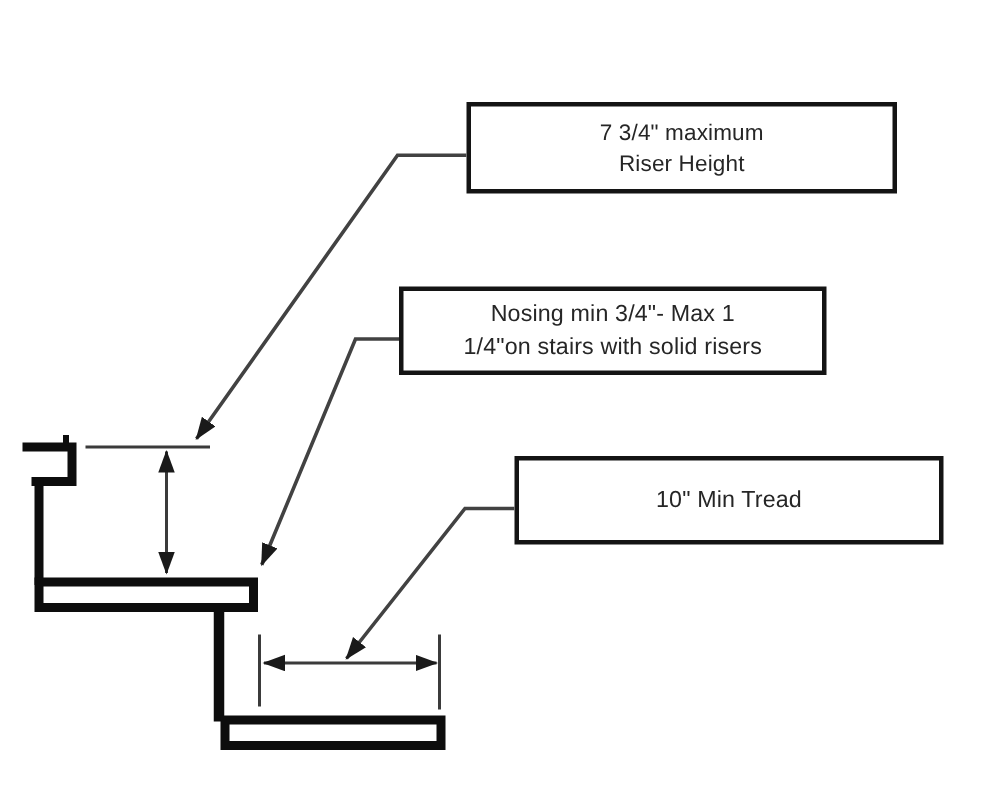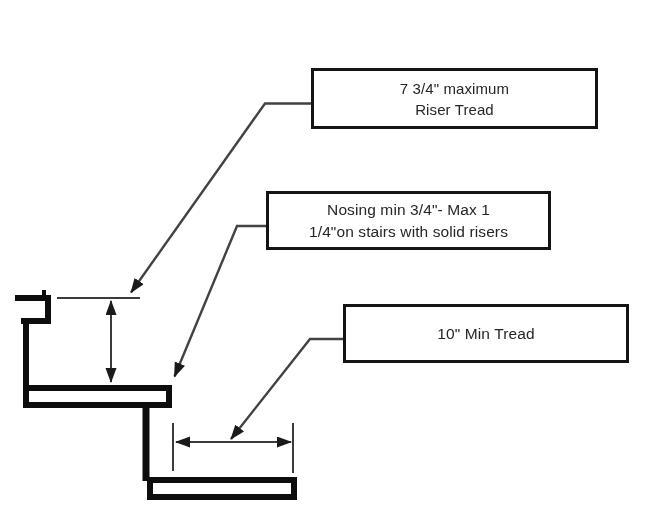--- a/index.html
+++ b/index.html
@@ -89,21 +89,21 @@
 
     <path d="M 176 442 H 291" fill="none" stroke="#3b3b3b" stroke-width="2" marker-start="url(#ah-start)" marker-end="url(#ah-end)"></path>
 
     <path d="M 311 103.5 H 265 L 131 292.5" fill="none" stroke="#424242" stroke-width="2.4" marker-end="url(#ah-end)"></path>
     <path d="M 266 226 H 237 L 174.5 376.5" fill="none" stroke="#424242" stroke-width="2.4" marker-end="url(#ah-end)"></path>
     <path d="M 343 339 H 310 L 231 439" fill="none" stroke="#424242" stroke-width="2.4" marker-end="url(#ah-end)"></path>
   </svg>
 
   <div class="callout callout-riser">
     <span class="line">7 3/4" maximum</span>
-    <span class="line">Riser Tread</span>
+    <span class="line">Riser Height</span>
   </div>
 
   <div class="callout callout-nosing">
     <span class="line">Nosing min 3/4"- Max 1</span>
     <span class="line">1/4"on stairs with solid risers</span>
   </div>
 
   <div class="callout callout-tread">
     <span class="line">10" Min Tread</span>
   </div>

